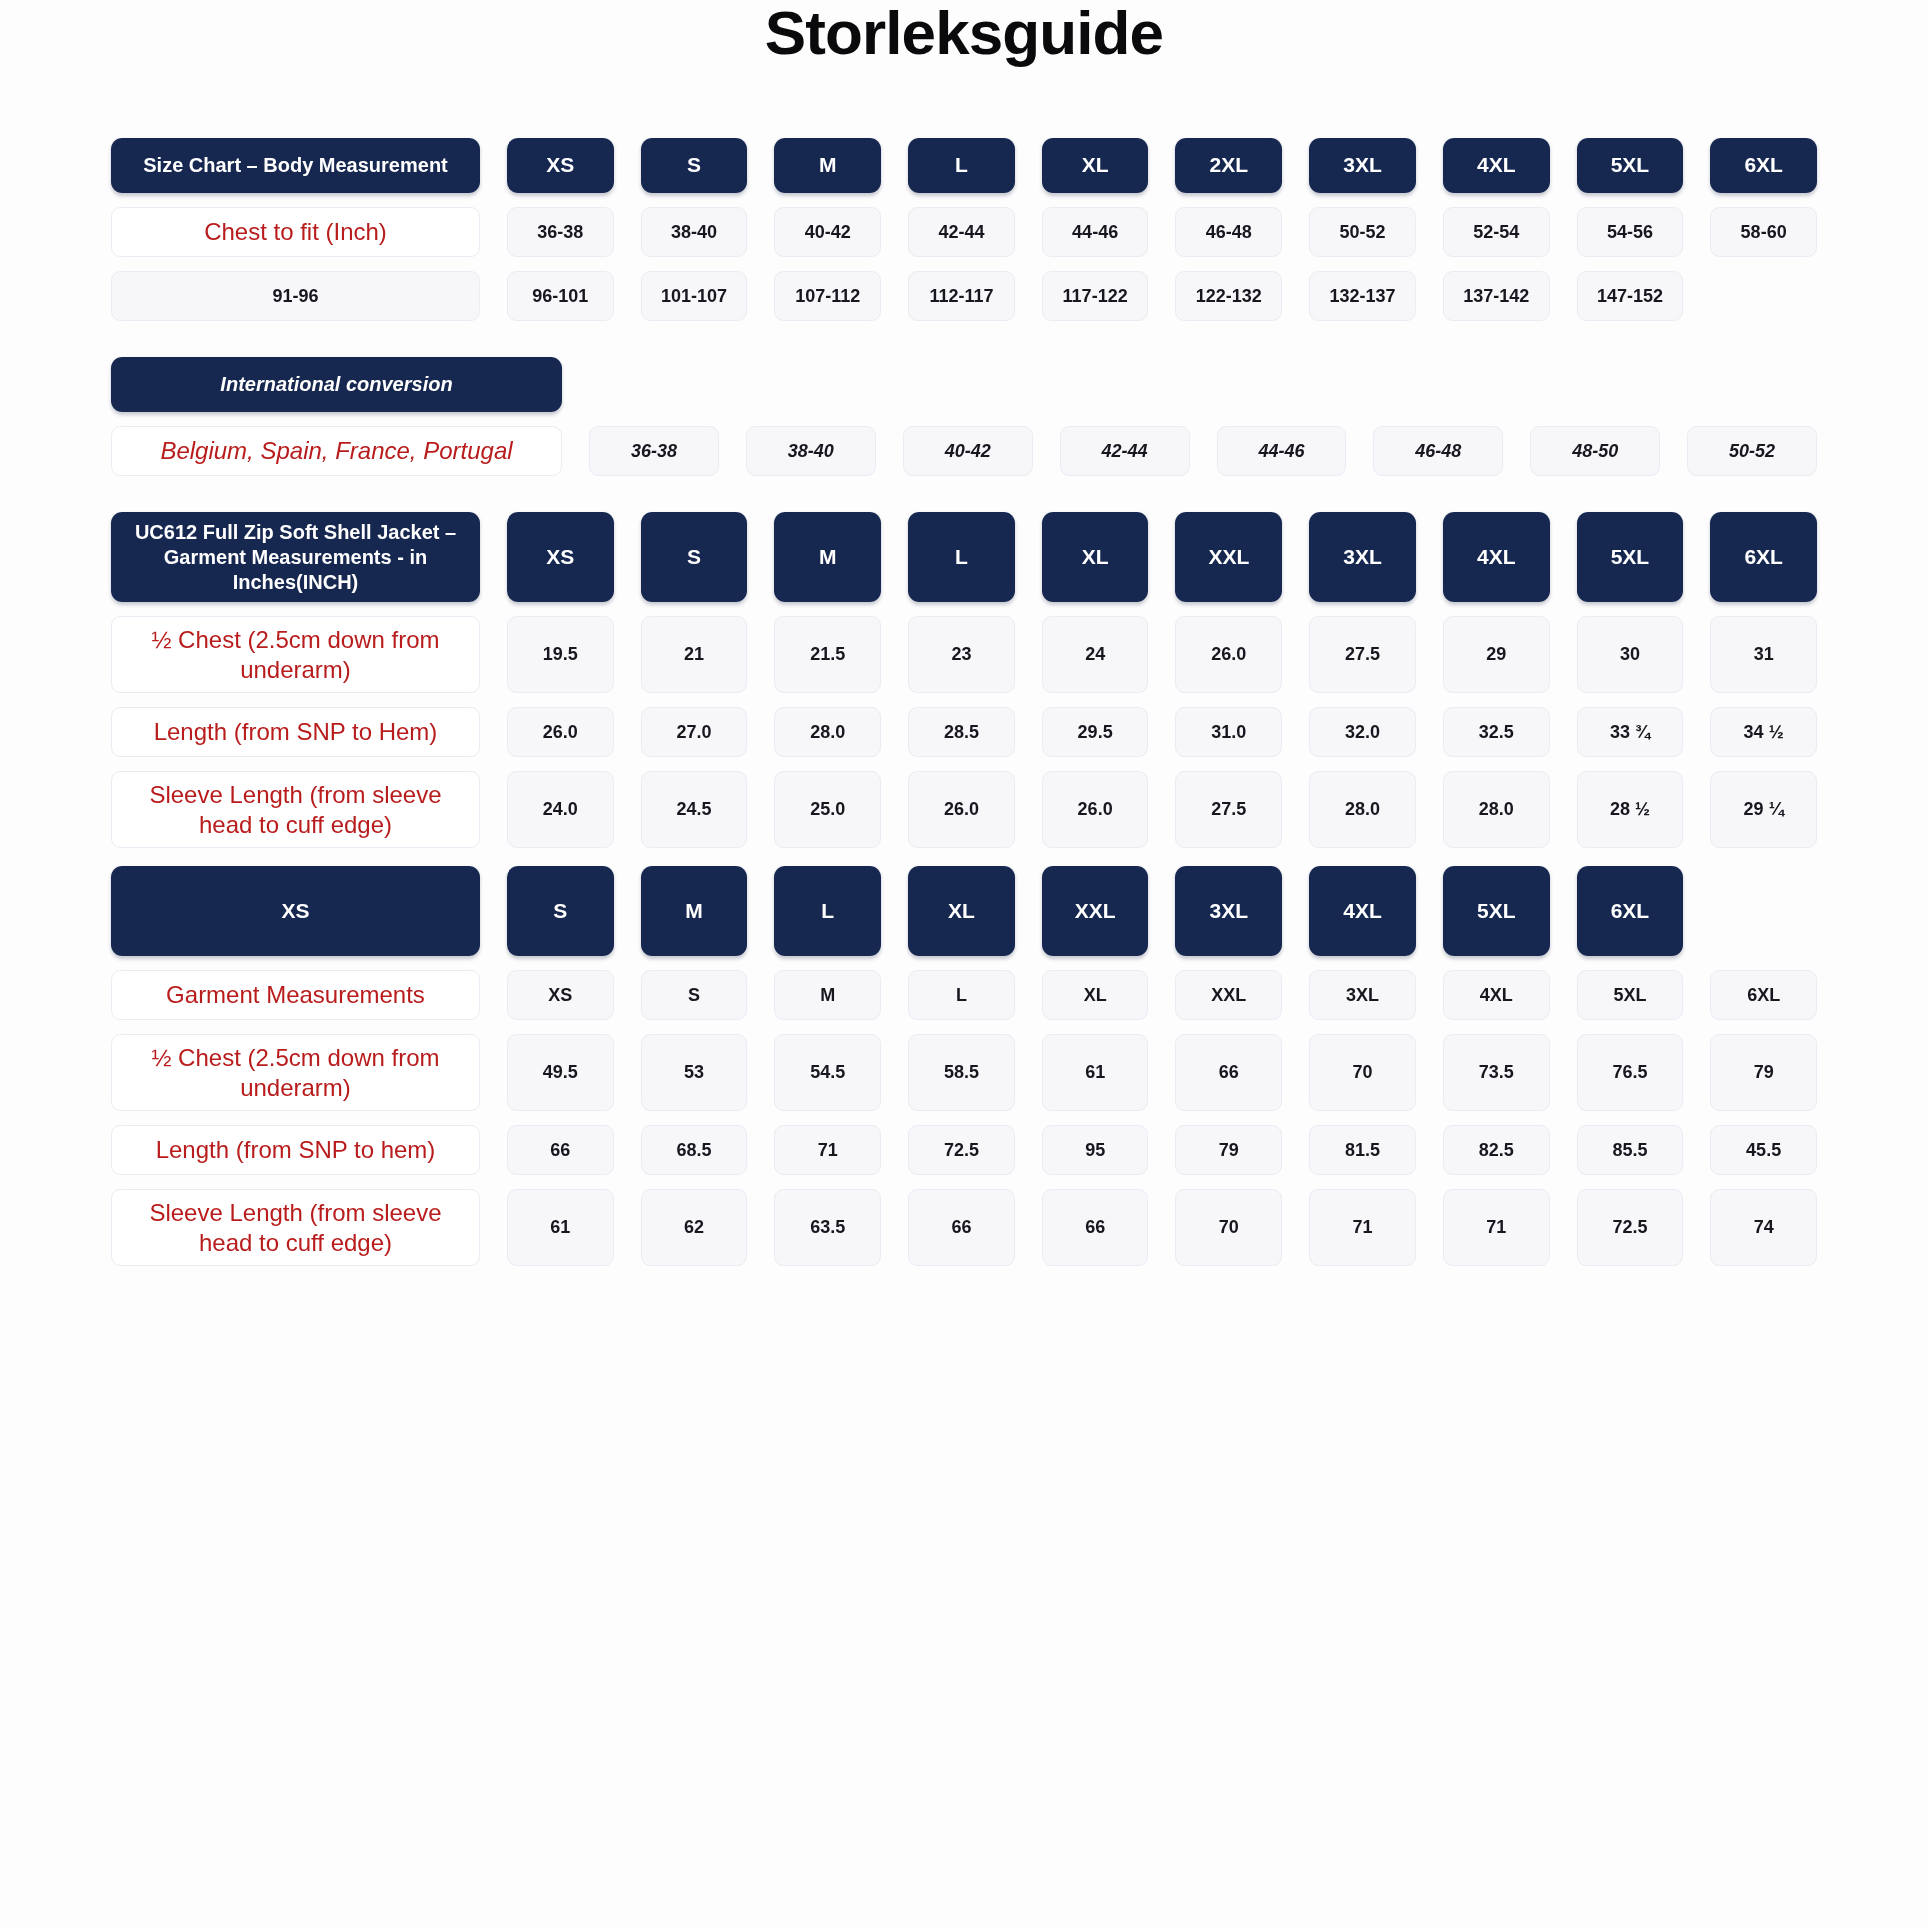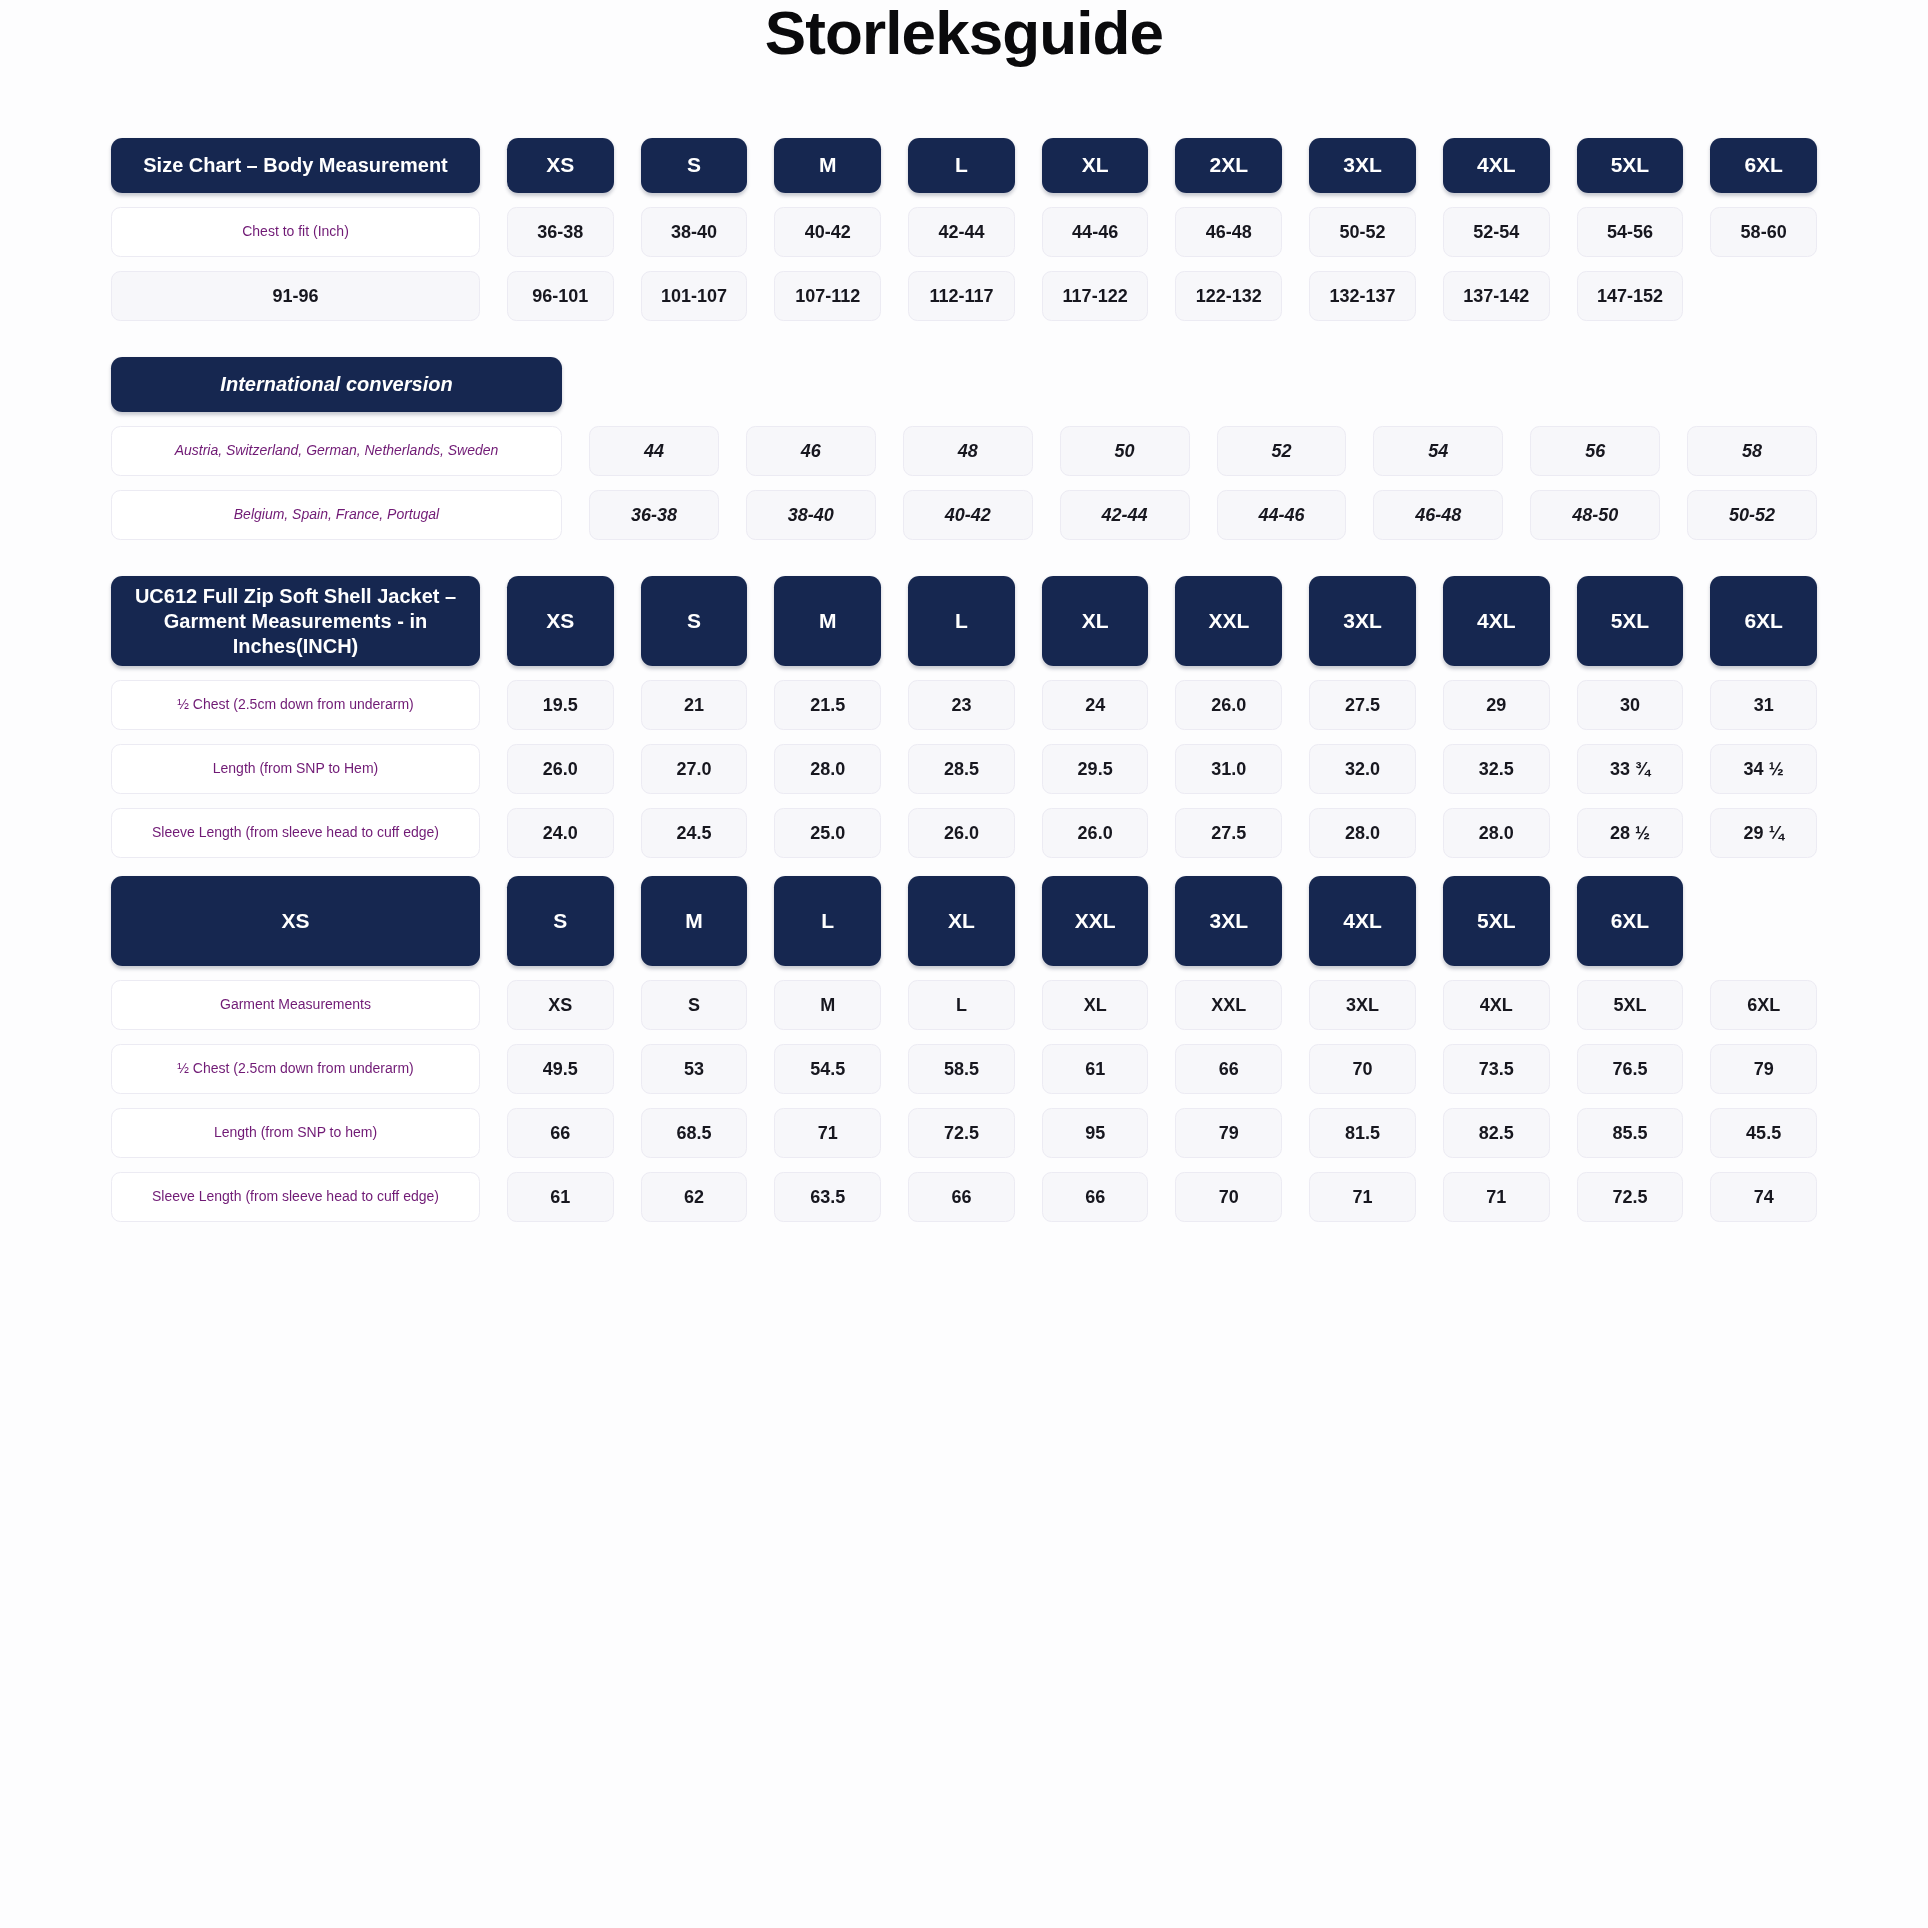--- a/index.html
+++ b/index.html
@@ -46,22 +46,22 @@
     font-size:21px;
     border-radius:11.3px;
     box-shadow:0 2.8px 3.8px rgba(13,21,52,0.22);
   }
   .header-row .cell{min-height:55px;}
   .header-row.tall .cell{min-height:90px;}
   .header-row .label-cell{font-size:20px;font-weight:700;}
   .cell.label{
     background:#ffffff;
     border:0.9px solid #ecebf3;
-    color:#701a75;
-    font-size:14px;
+    color:#b91c1c;
+    font-size:24px;
     font-weight:500;
   }
   .cell.value{
     background:#f7f7fa;
     border:0.9px solid #ecebf3;
     color:#17171f;
     font-size:18px;
     font-weight:600;
   }
 </style>
@@ -109,31 +109,20 @@
           <div class="cell value">132-137</div>
           <div class="cell value">137-142</div>
           <div class="cell value">147-152</div>
         </div>
       </div>
       <div class="size-table cols-8" style="--label-w: 451px;">
         <div class="row header-row">
           <div class="cell dark label-cell">International conversion</div>
         </div>
         <div class="row data-row">
-          <div class="cell label">Austria, Switzerland, German, Netherlands, Sweden</div>
-          <div class="cell value">44</div>
-          <div class="cell value">46</div>
-          <div class="cell value">48</div>
-          <div class="cell value">50</div>
-          <div class="cell value">52</div>
-          <div class="cell value">54</div>
-          <div class="cell value">56</div>
-          <div class="cell value">58</div>
-        </div>
-        <div class="row data-row">
           <div class="cell label">Belgium, Spain, France, Portugal</div>
           <div class="cell value">36-38</div>
           <div class="cell value">38-40</div>
           <div class="cell value">40-42</div>
           <div class="cell value">42-44</div>
           <div class="cell value">44-46</div>
           <div class="cell value">46-48</div>
           <div class="cell value">48-50</div>
           <div class="cell value">50-52</div>
         </div>

